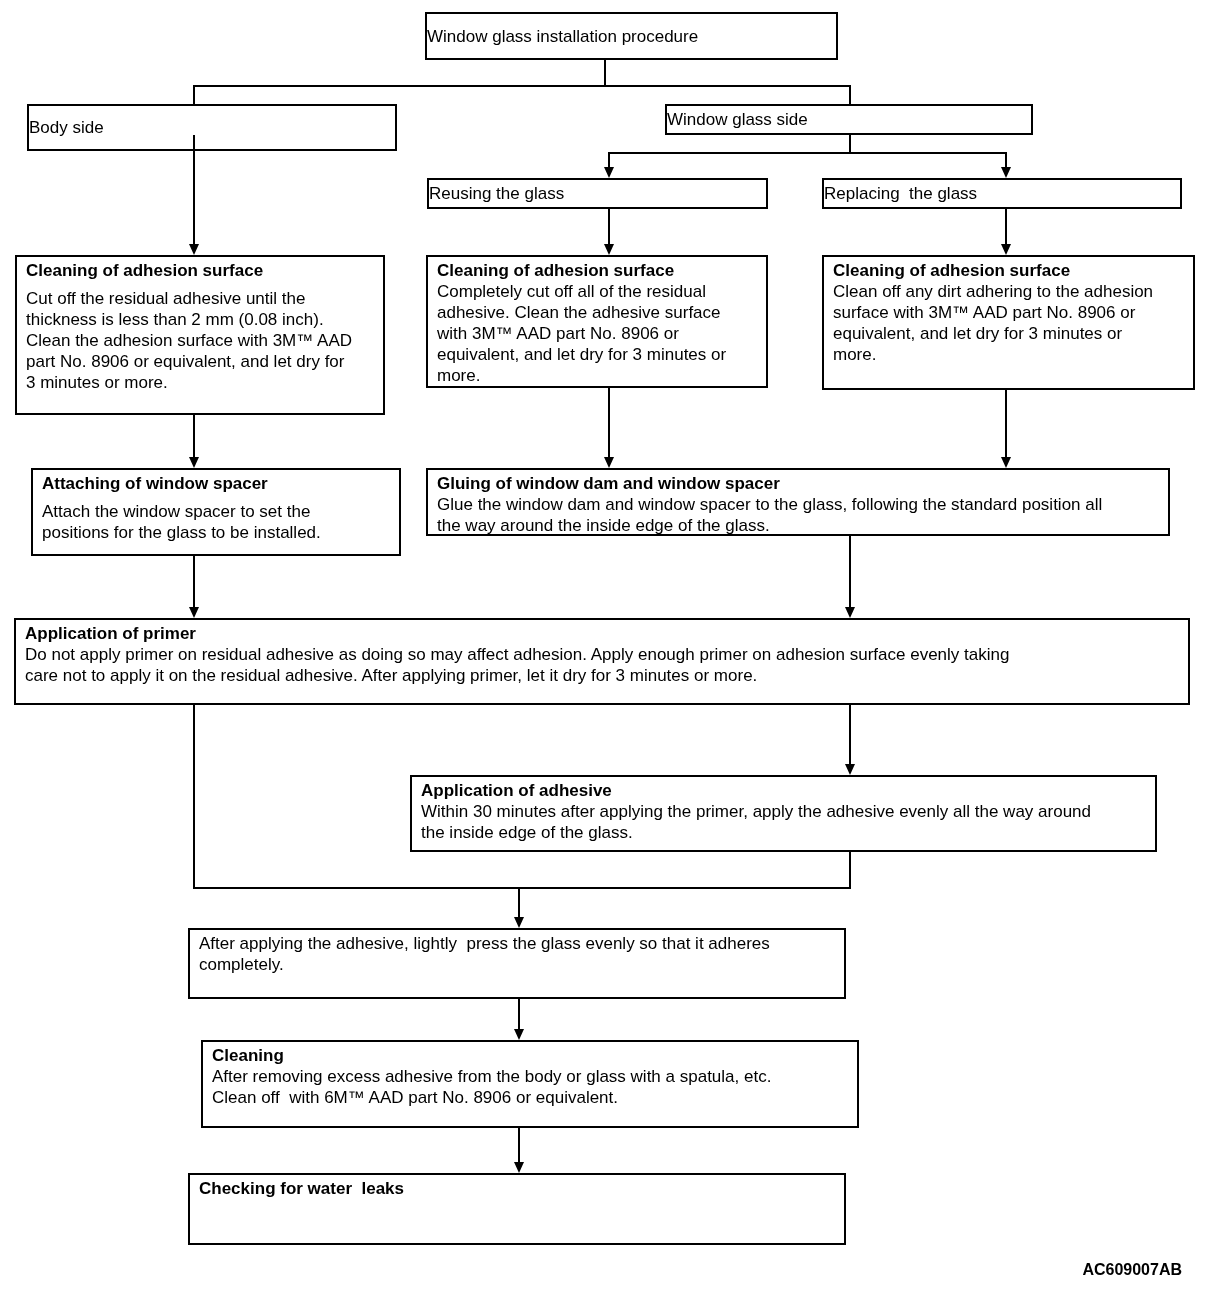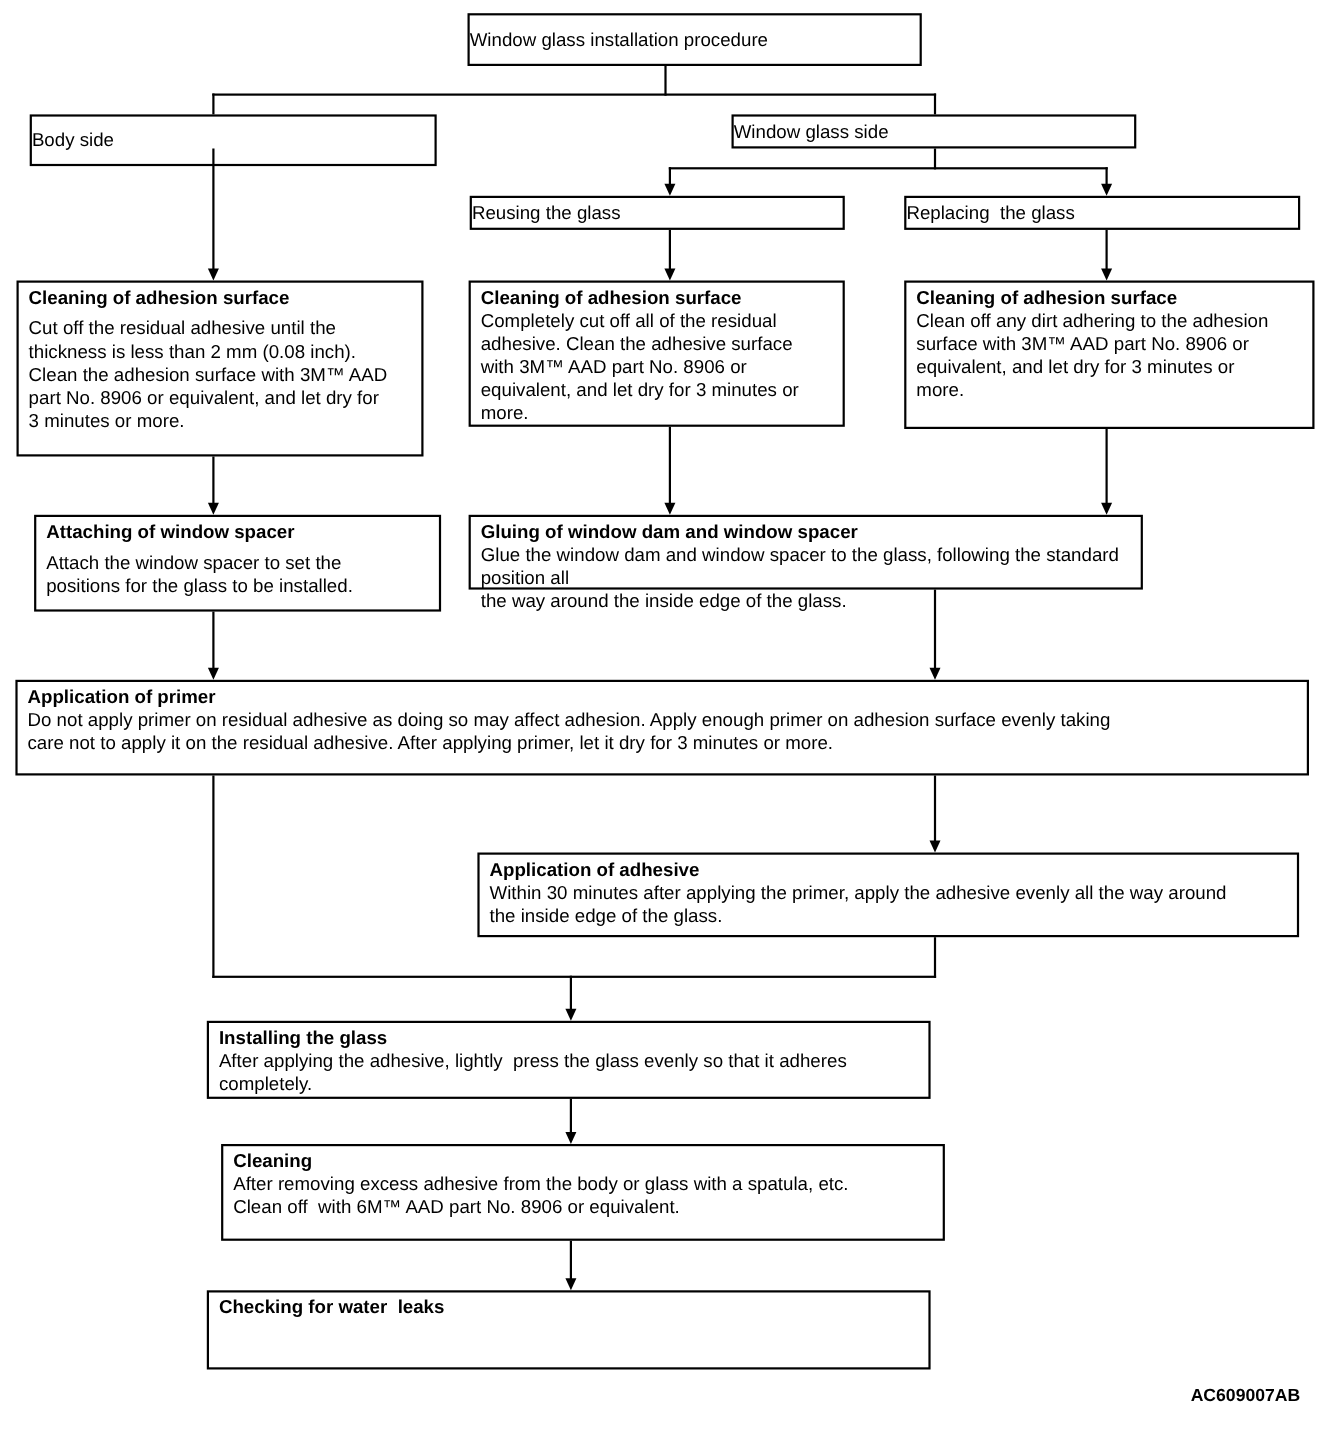--- a/index.html
+++ b/index.html
@@ -94,40 +94,39 @@
 equivalent, and let dry for 3 minutes or
 more.</div>
   </div>
 
   <div class="box proc" style="left:15px; top:468px; width:370px; height:88px;margin-left:16px;">
     <div class="t gap">Attaching of window spacer</div>
     <div class="b">Attach the window spacer to set the
 positions for the glass to be installed.</div>
   </div>
 
-  <div class="box proc" style="left:426px; top:468px; width:613px; height:68px;">
+  <div class="box proc" style="left:426px; top:468px; width:744px; height:68px;">
     <div class="t">Gluing of window dam and window spacer</div>
     <div class="b">Glue the window dam and window spacer to the glass, following the standard position all
 the way around the inside edge of the glass.</div>
   </div>
 
   <div class="box proc" style="left:14px; top:618px; width:1176px; height:87px;">
     <div class="t">Application of primer</div>
     <div class="b">Do not apply primer on residual adhesive as doing so may affect adhesion. Apply enough primer on adhesion surface evenly taking
 care not to apply it on the residual adhesive. After applying primer, let it dry for 3 minutes or more.</div>
   </div>
 
-  <div class="box proc" style="left:434px; top:775px; width:747px; height:77px;">
+  <div class="box proc" style="left:410px; top:775px; width:747px; height:77px;">
     <div class="t">Application of adhesive</div>
     <div class="b">Within 30 minutes after applying the primer, apply the adhesive evenly all the way around
 the inside edge of the glass.</div>
   </div>
 
   <div class="box proc" style="left:188px; top:928px; width:658px; height:71px;">
-    <div class="t">Installing the glass</div>
     <div class="b">After applying the adhesive, lightly  press the glass evenly so that it adheres
 completely.</div>
   </div>
 
   <div class="box proc" style="left:188px; top:1040px; width:658px; height:88px;margin-left:13px;">
     <div class="t">Cleaning</div>
     <div class="b">After removing excess adhesive from the body or glass with a spatula, etc.
 Clean off  with 6M™ AAD part No. 8906 or equivalent.</div>
   </div>
 

